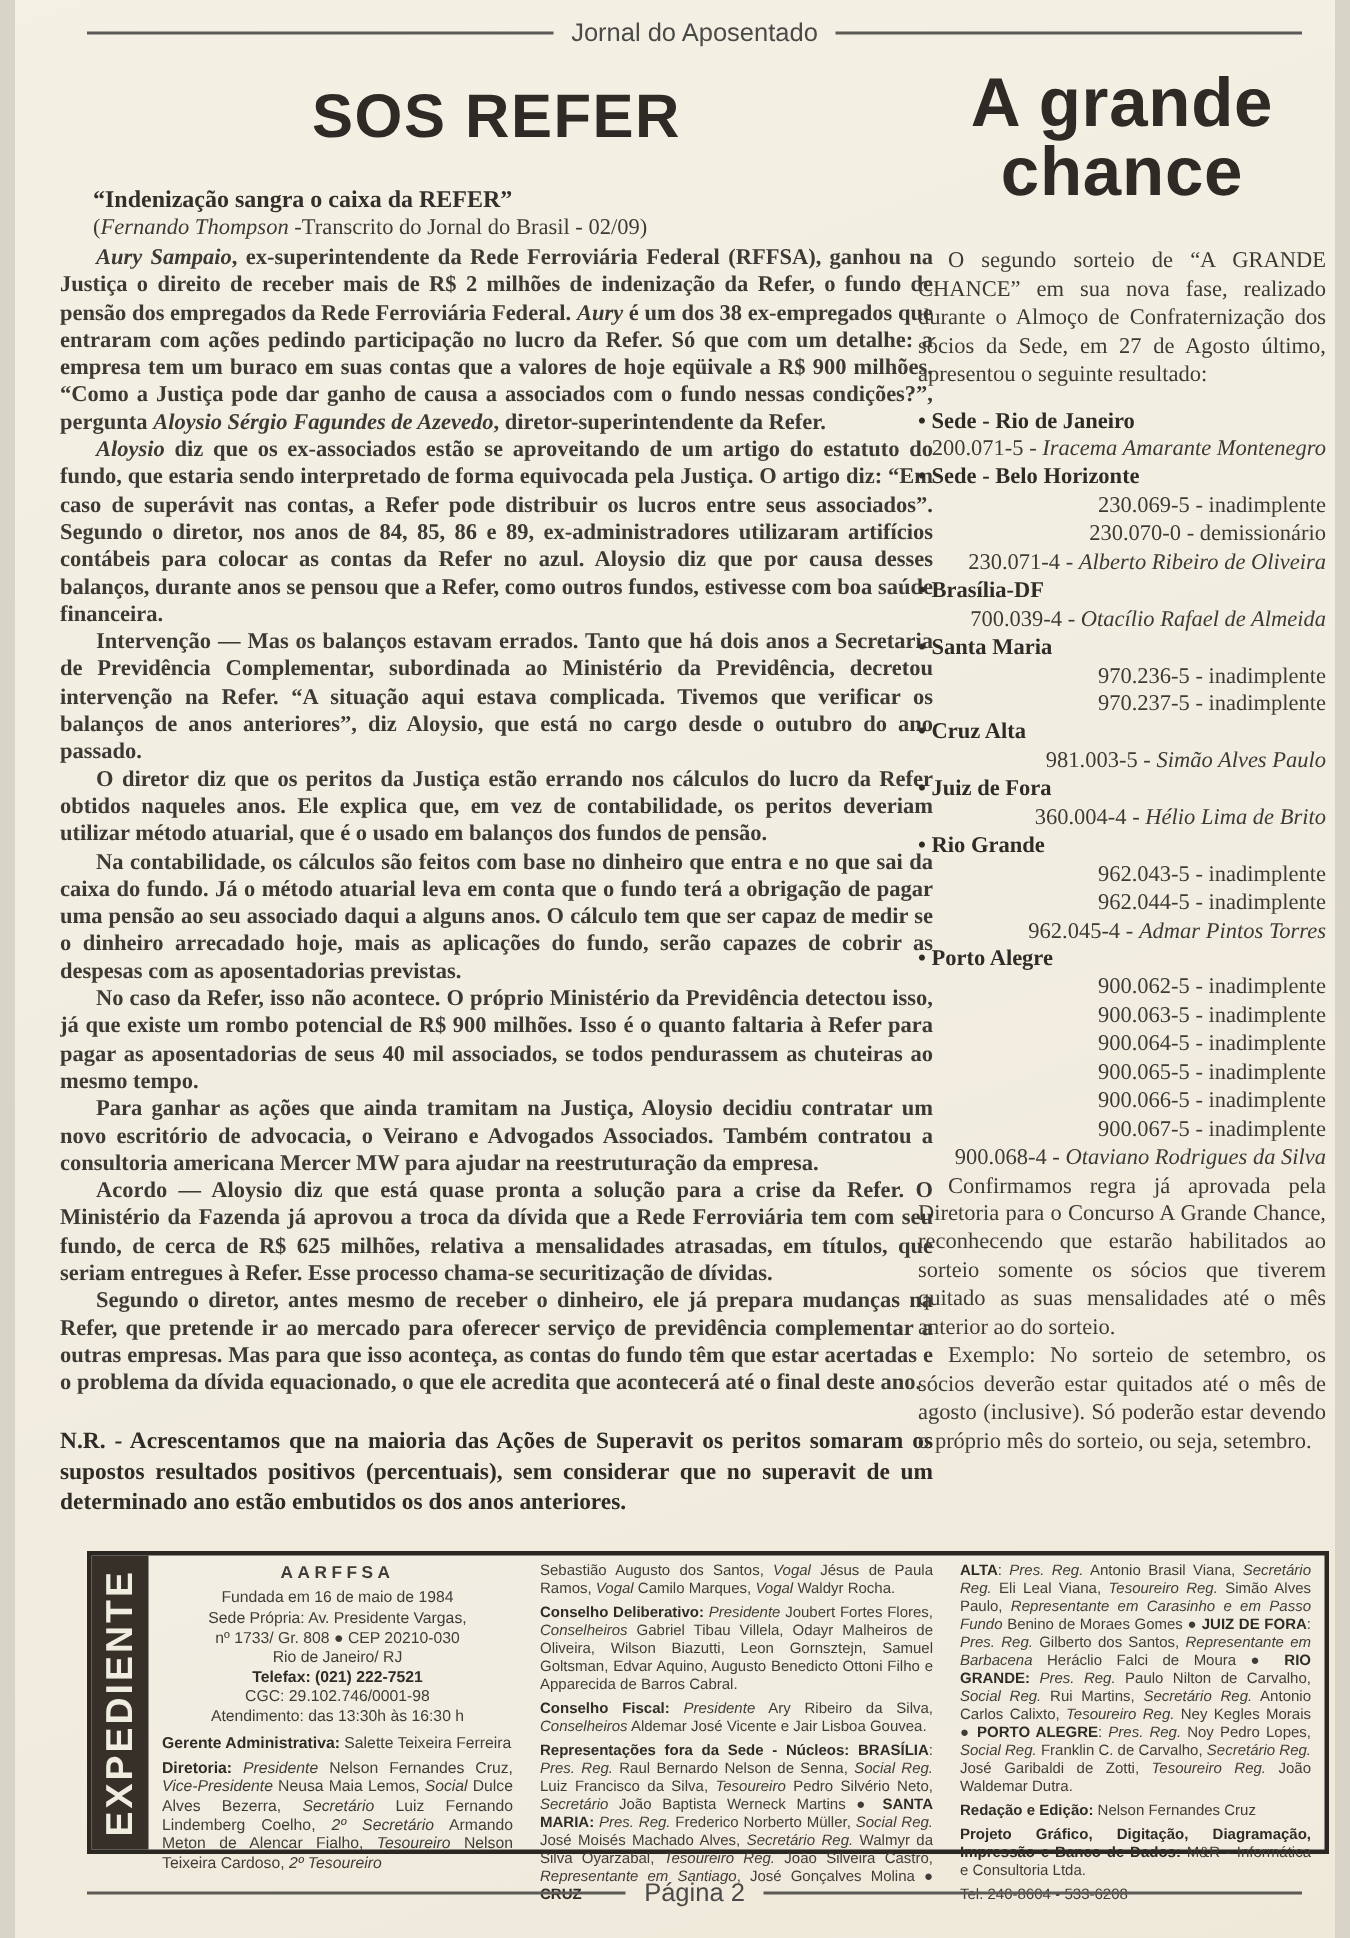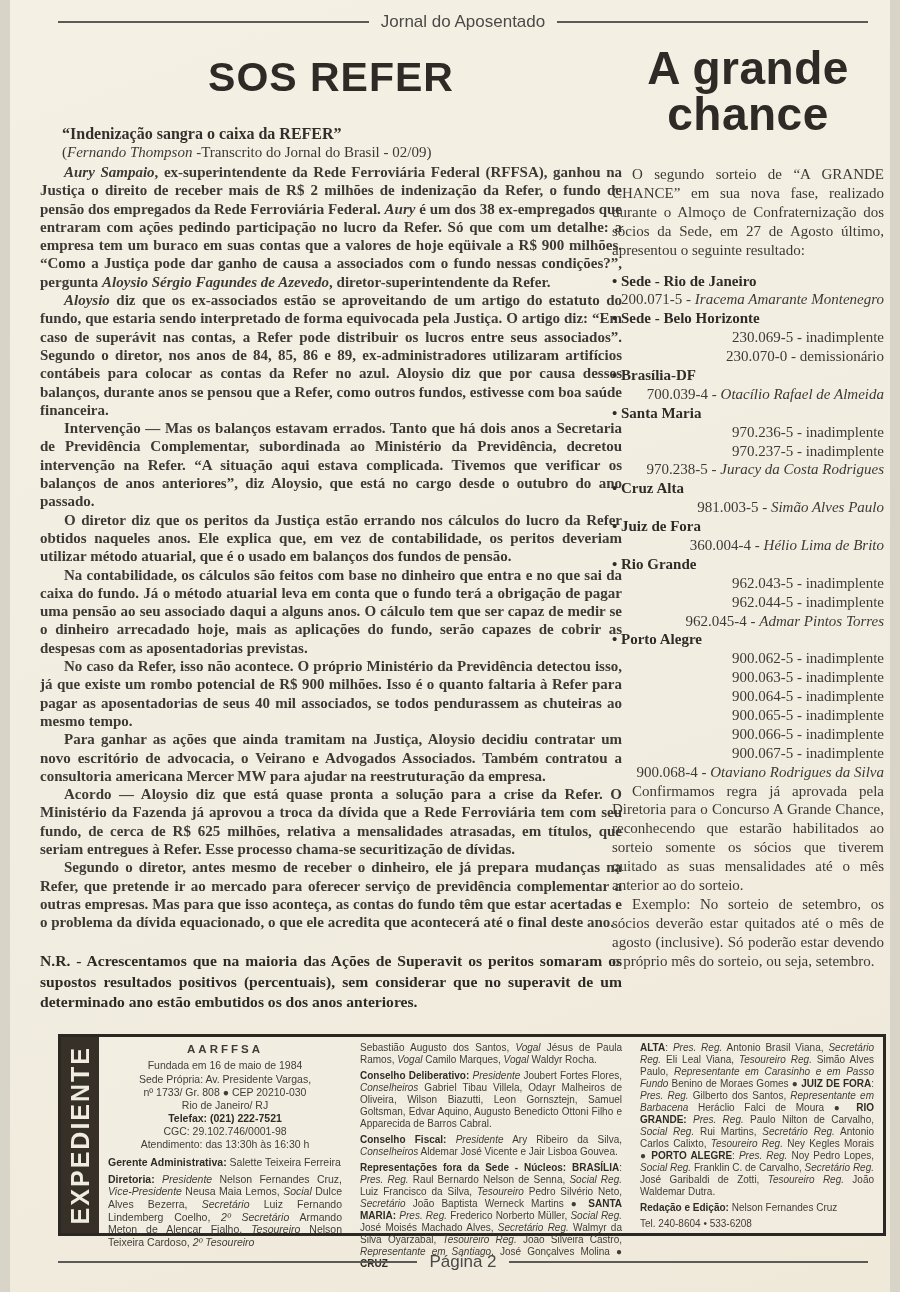--- a/index.html
+++ b/index.html
@@ -86,30 +86,30 @@
 
     <div class="results">
       <div>
         <p class="res-head">Sede - Rio de Janeiro</p>
         <p class="res-line">200.071-5 - <em>Iracema Amarante Montenegro</em></p>
       </div>
       <div>
         <p class="res-head">Sede - Belo Horizonte</p>
         <p class="res-line">230.069-5 - inadimplente</p>
         <p class="res-line">230.070-0 - demissionário</p>
+        <p class="res-line">230.071-4 - <em>Alberto Ribeiro de Oliveira</em></p>
       </div>
       <div>
         <p class="res-head">Brasília-DF</p>
         <p class="res-line">700.039-4 - <em>Otacílio Rafael de Almeida</em></p>
       </div>
       <div>
         <p class="res-head">Santa Maria</p>
         <p class="res-line">970.236-5 - inadimplente</p>
         <p class="res-line">970.237-5 - inadimplente</p>
-        <p class="res-line">970.238-5 - <em>Juracy da Costa Rodrigues</em></p>
       </div>
       <div>
         <p class="res-head">Cruz Alta</p>
         <p class="res-line">981.003-5 - <em>Simão Alves Paulo</em></p>
       </div>
       <div>
         <p class="res-head">Juiz de Fora</p>
         <p class="res-line">360.004-4 - <em>Hélio Lima de Brito</em></p>
       </div>
       <div>
@@ -156,20 +156,21 @@
     </div>
     <div class="exp-col exp-col2">
       <p>Sebastião Augusto dos Santos, <em>Vogal</em> Jésus de Paula Ramos, <em>Vogal</em> Camilo Marques, <em>Vogal</em> Waldyr Rocha.</p>
       <p><strong>Conselho Deliberativo:</strong> <em>Presidente</em> Joubert Fortes Flores, <em>Conselheiros</em> Gabriel Tibau Villela, Odayr Malheiros de Oliveira, Wilson Biazutti, Leon Gornsztejn, Samuel Goltsman, Edvar Aquino, Augusto Benedicto Ottoni Filho e Apparecida de Barros Cabral.</p>
       <p><strong>Conselho Fiscal:</strong> <em>Presidente</em> Ary Ribeiro da Silva, <em>Conselheiros</em> Aldemar José Vicente e Jair Lisboa Gouvea.</p>
       <p><strong>Representações fora da Sede - Núcleos: BRASÍLIA</strong>: <em>Pres. Reg.</em> Raul Bernardo Nelson de Senna, <em>Social Reg.</em> Luiz Francisco da Silva, <em>Tesoureiro</em> Pedro Silvério Neto, <em>Secretário</em> João Baptista Werneck Martins ● <strong>SANTA MARIA:</strong> <em>Pres. Reg.</em> Frederico Norberto Müller, <em>Social Reg.</em> José Moisés Machado Alves, <em>Secretário Reg.</em> Walmyr da Silva Oyarzabal, <em>Tesoureiro Reg.</em> João Silveira Castro, <em>Representante em Santiago</em>, José Gonçalves Molina ● <strong>CRUZ</strong></p>
     </div>
     <div class="exp-col exp-col3">
       <p><strong>ALTA</strong>: <em>Pres. Reg.</em> Antonio Brasil Viana, <em>Secretário Reg.</em> Eli Leal Viana, <em>Tesoureiro Reg.</em> Simão Alves Paulo, <em>Representante em Carasinho e em Passo Fundo</em> Benino de Moraes Gomes ● <strong>JUIZ DE FORA</strong>: <em>Pres. Reg.</em> Gilberto dos Santos, <em>Representante em Barbacena</em> Heráclio Falci de Moura ● <strong>RIO GRANDE:</strong> <em>Pres. Reg.</em> Paulo Nilton de Carvalho, <em>Social Reg.</em> Rui Martins, <em>Secretário Reg.</em> Antonio Carlos Calixto, <em>Tesoureiro Reg.</em> Ney Kegles Morais ● <strong>PORTO ALEGRE</strong>: <em>Pres. Reg.</em> Noy Pedro Lopes, <em>Social Reg.</em> Franklin C. de Carvalho, <em>Secretário Reg.</em> José Garibaldi de Zotti, <em>Tesoureiro Reg.</em> João Waldemar Dutra.</p>
       <p><strong>Redação e Edição:</strong> Nelson Fernandes Cruz</p>
+      <p><strong>Projeto Gráfico, Digitação, Diagramação, Impressão e Banco de Dados:</strong> M&amp;R - Informática e Consultoria Ltda.</p>
       <p>Tel. 240-8604 • 533-6208</p>
     </div>
   </div>
 
   <div class="rule-row page-footer">
     <div class="rule"></div>
     <div class="rule-label">Página 2</div>
     <div class="rule"></div>
   </div>
 

